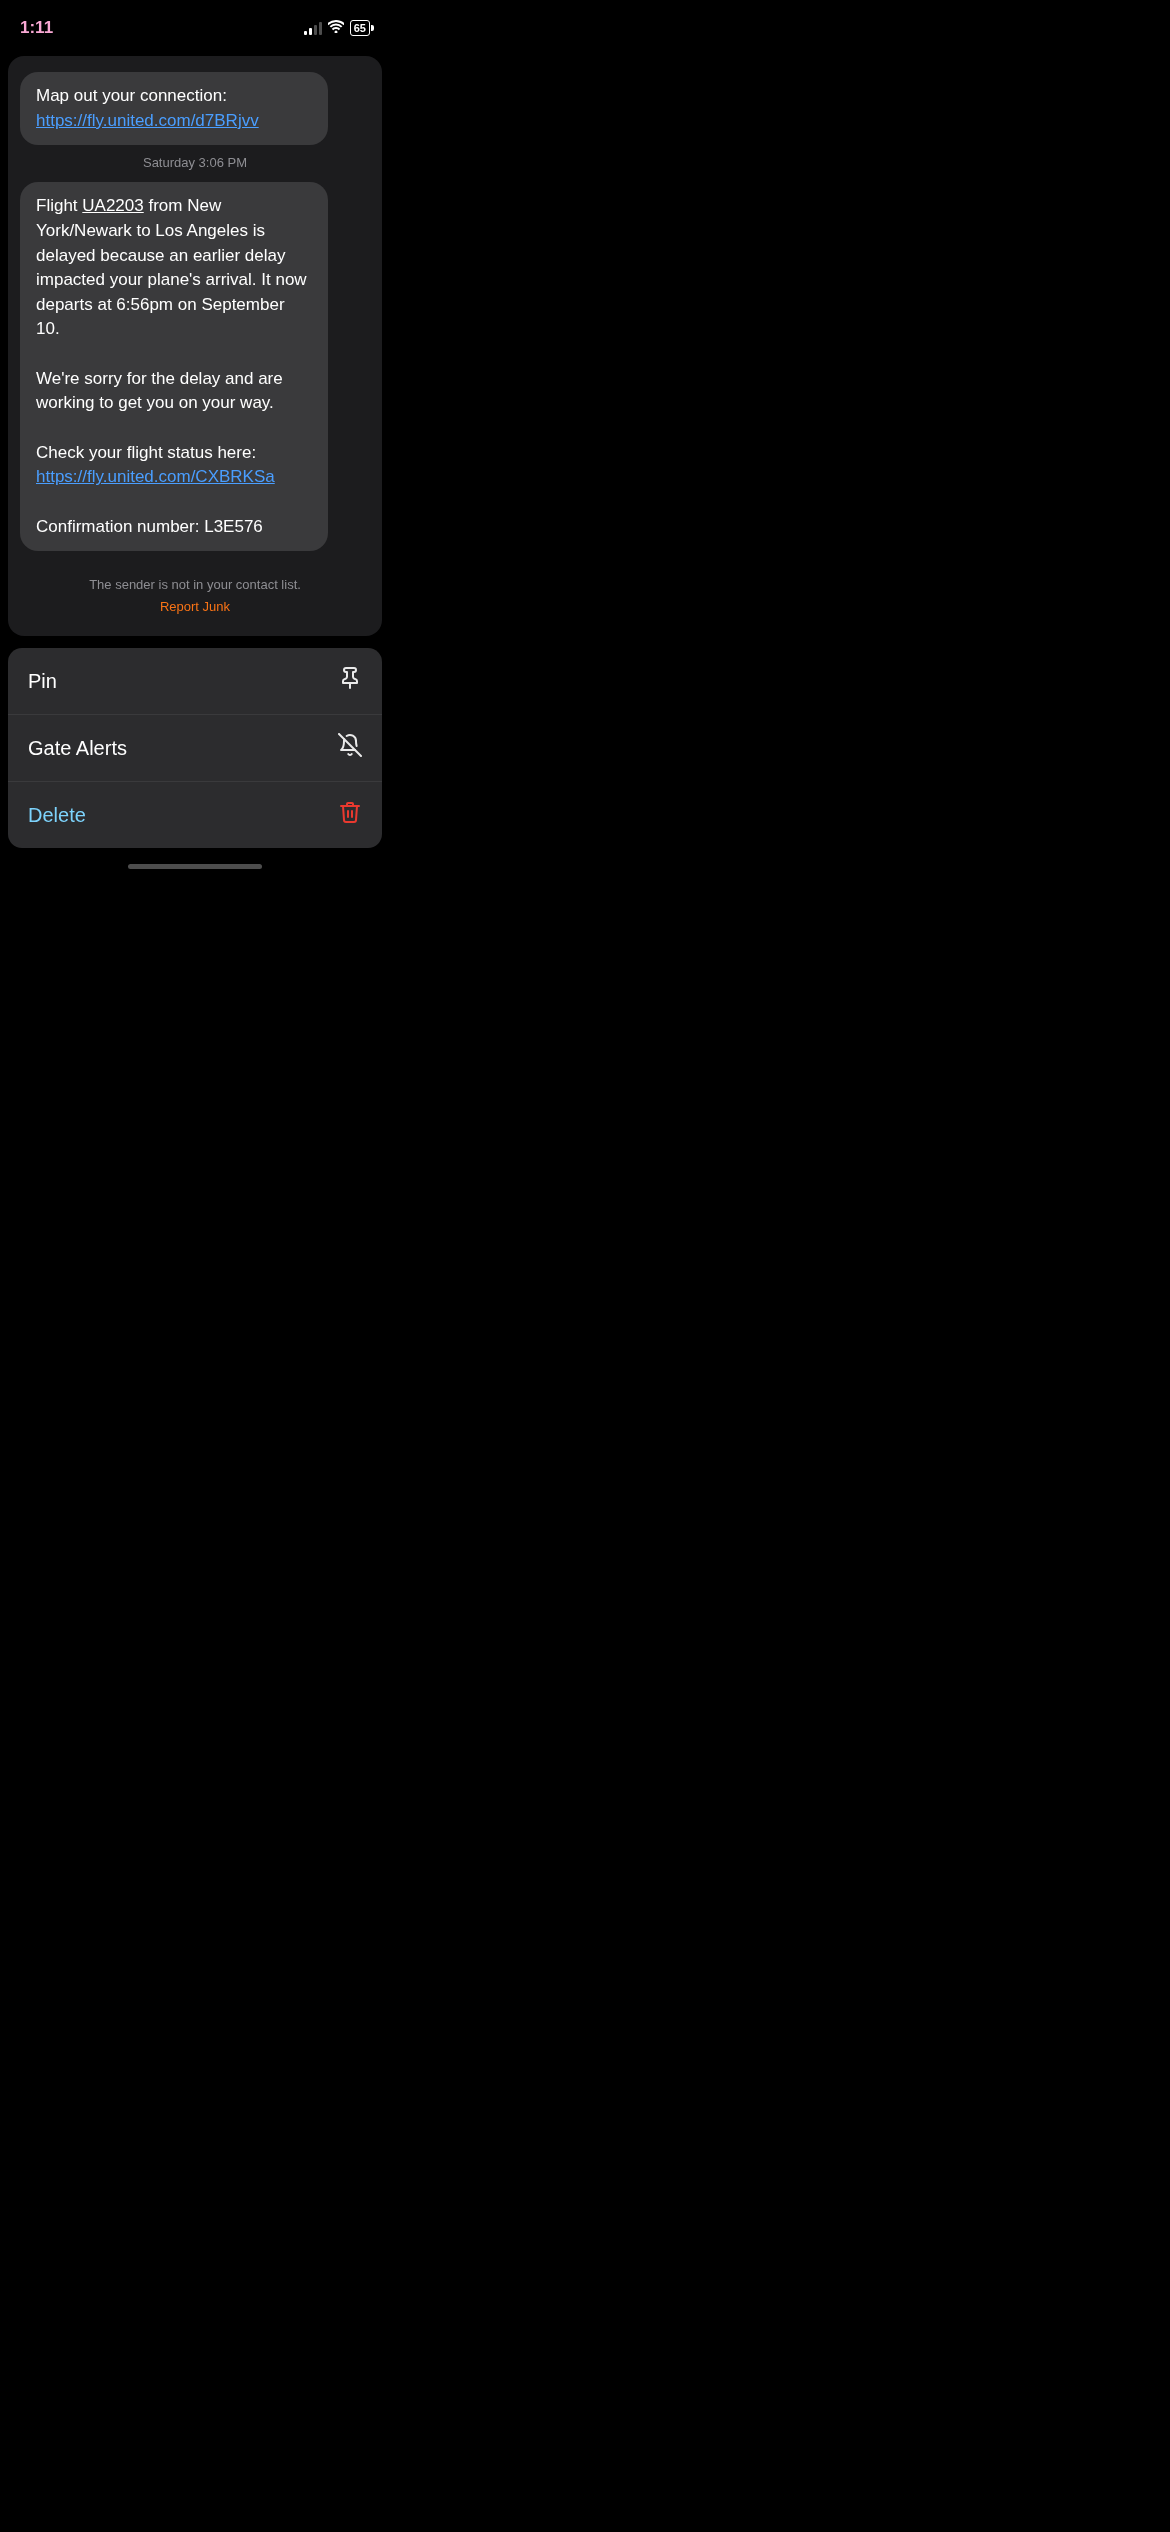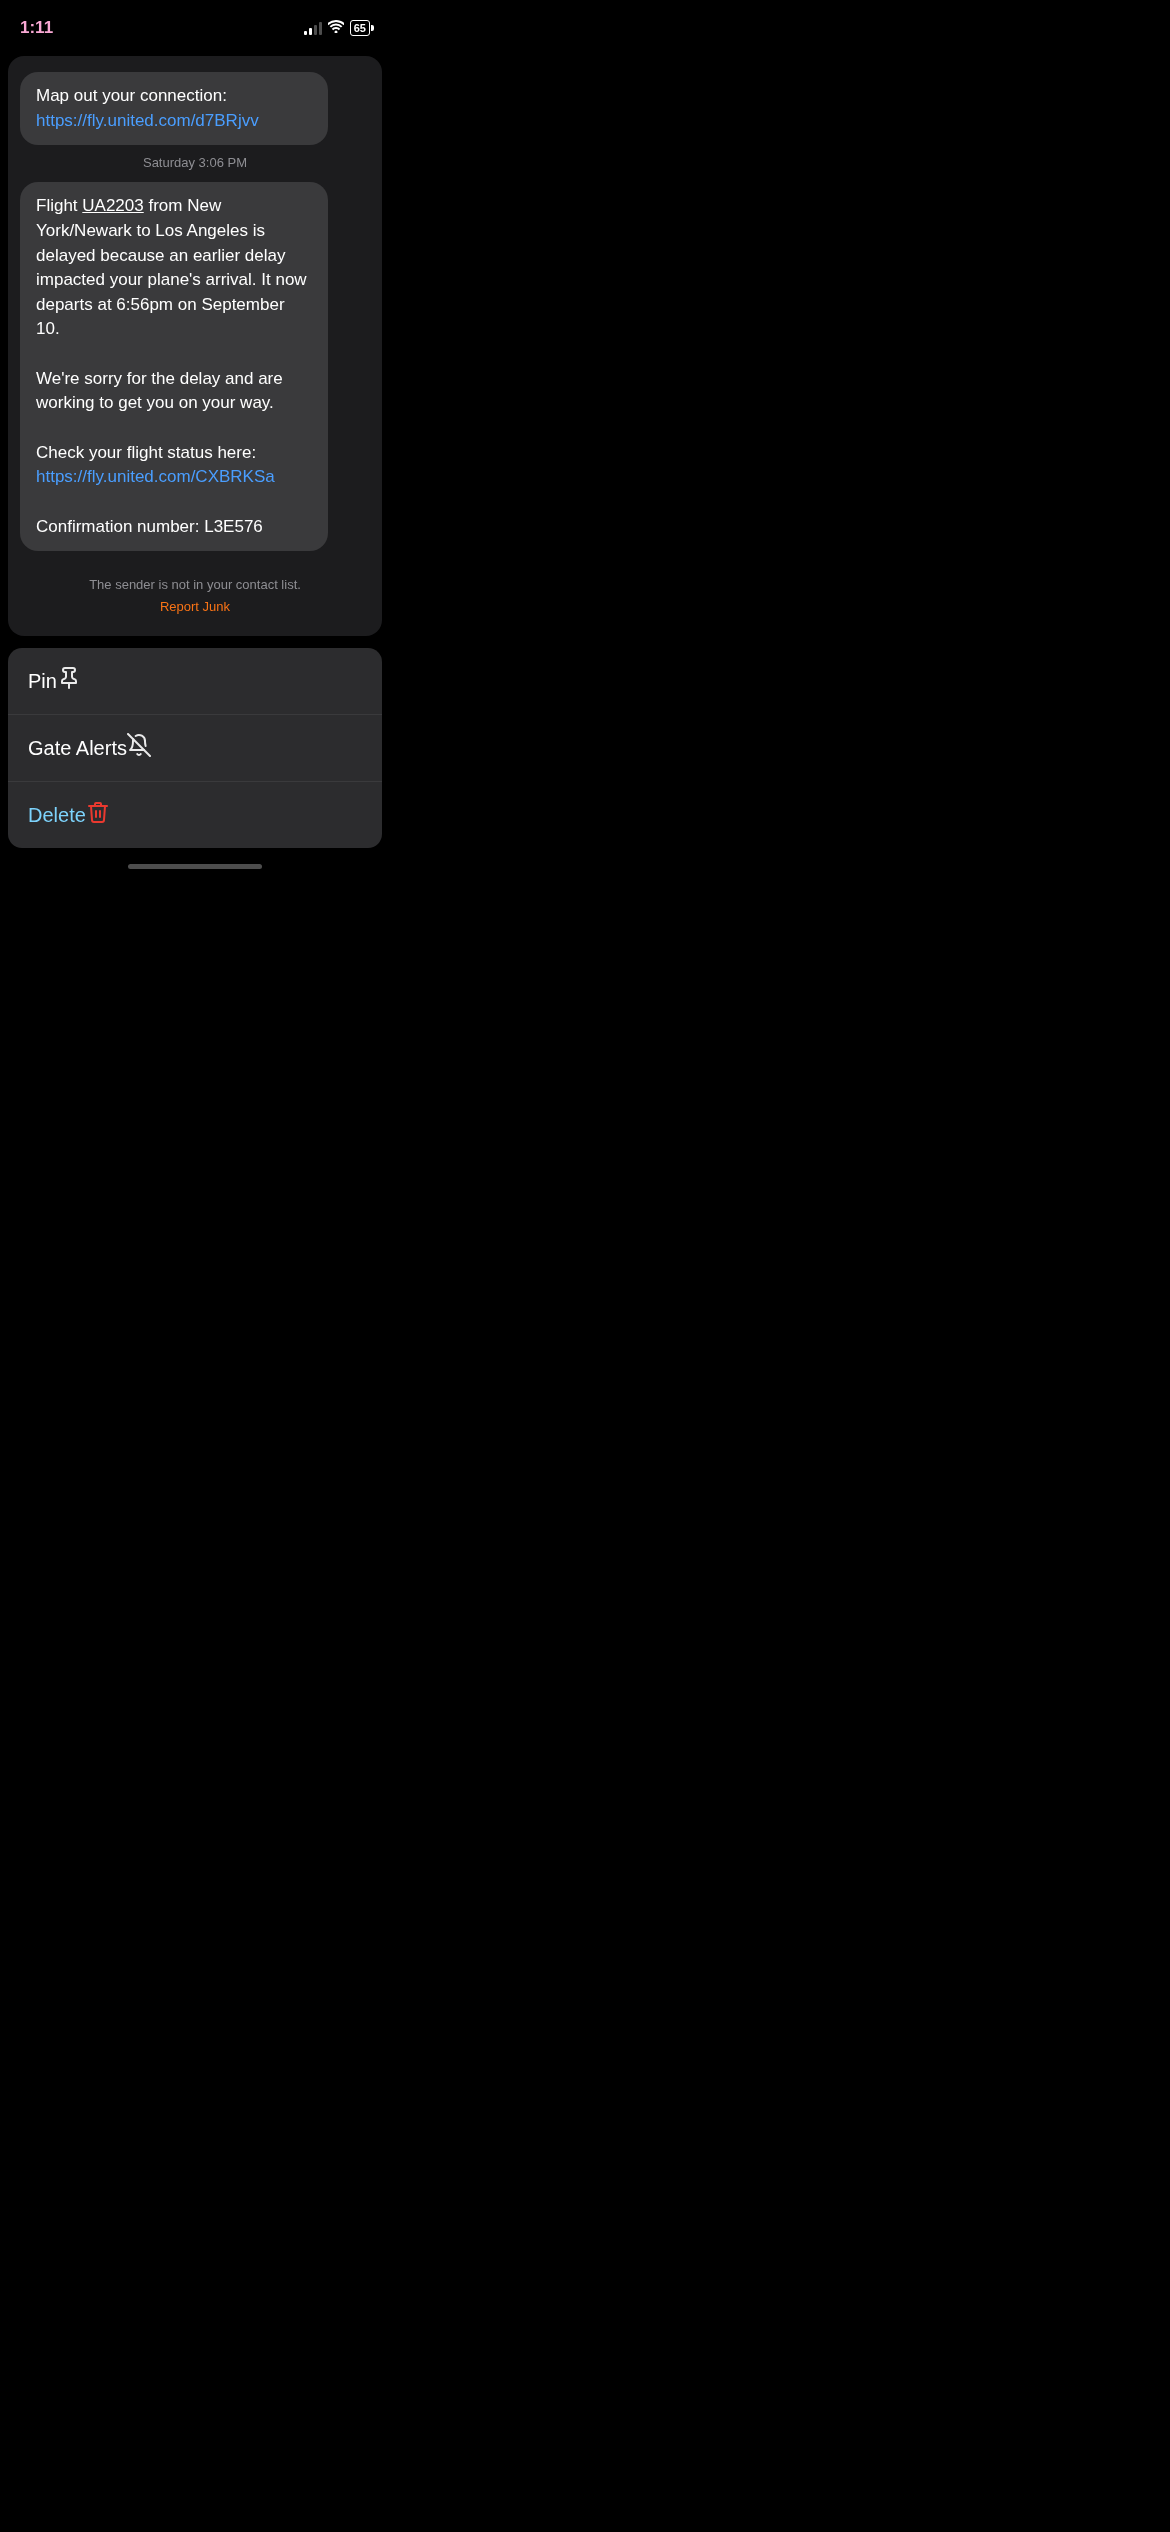--- a/index.html
+++ b/index.html
@@ -93,20 +93,21 @@
       padding: 12px 16px;
       margin-bottom: 10px;
       max-width: 88%;
       font-size: 17px;
       line-height: 1.45;
       color: #fff;
     }
 
     .message-bubble .link {
       color: #4a9eff;
+      text-decoration: underline;
     }
 
     .timestamp {
       text-align: center;
       font-size: 13px;
       color: #8e8e93;
       margin: 10px 0 12px;
     }
 
     .sender-notice {
@@ -127,20 +128,21 @@
     .context-menu {
       background: #2c2c2e;
       border-radius: 14px;
       margin: 12px 8px 0;
       overflow: hidden;
     }
 
     .menu-item {
       display: flex;
       align-items: center;
+      justify-content: space-between;
       padding: 18px 20px;
       font-size: 20px;
       color: #fff;
       cursor: pointer;
       border-bottom: 0.5px solid #3a3a3c;
     }
 
     .menu-item:last-child {
       border-bottom: none;
     }

